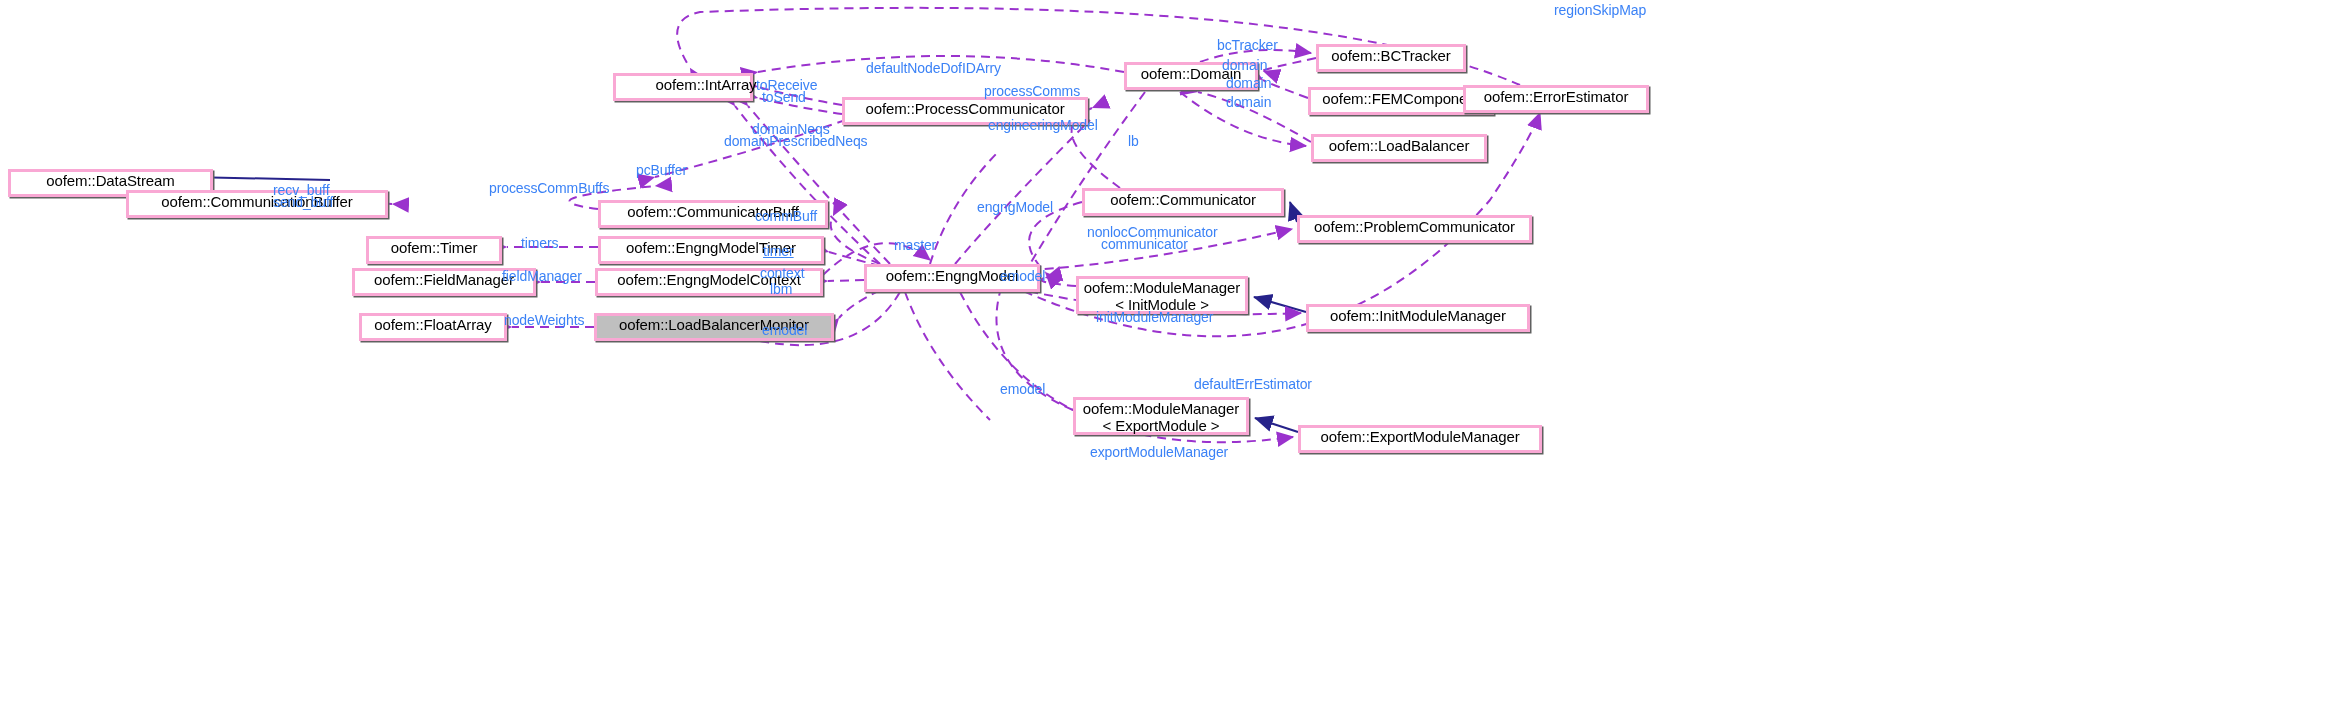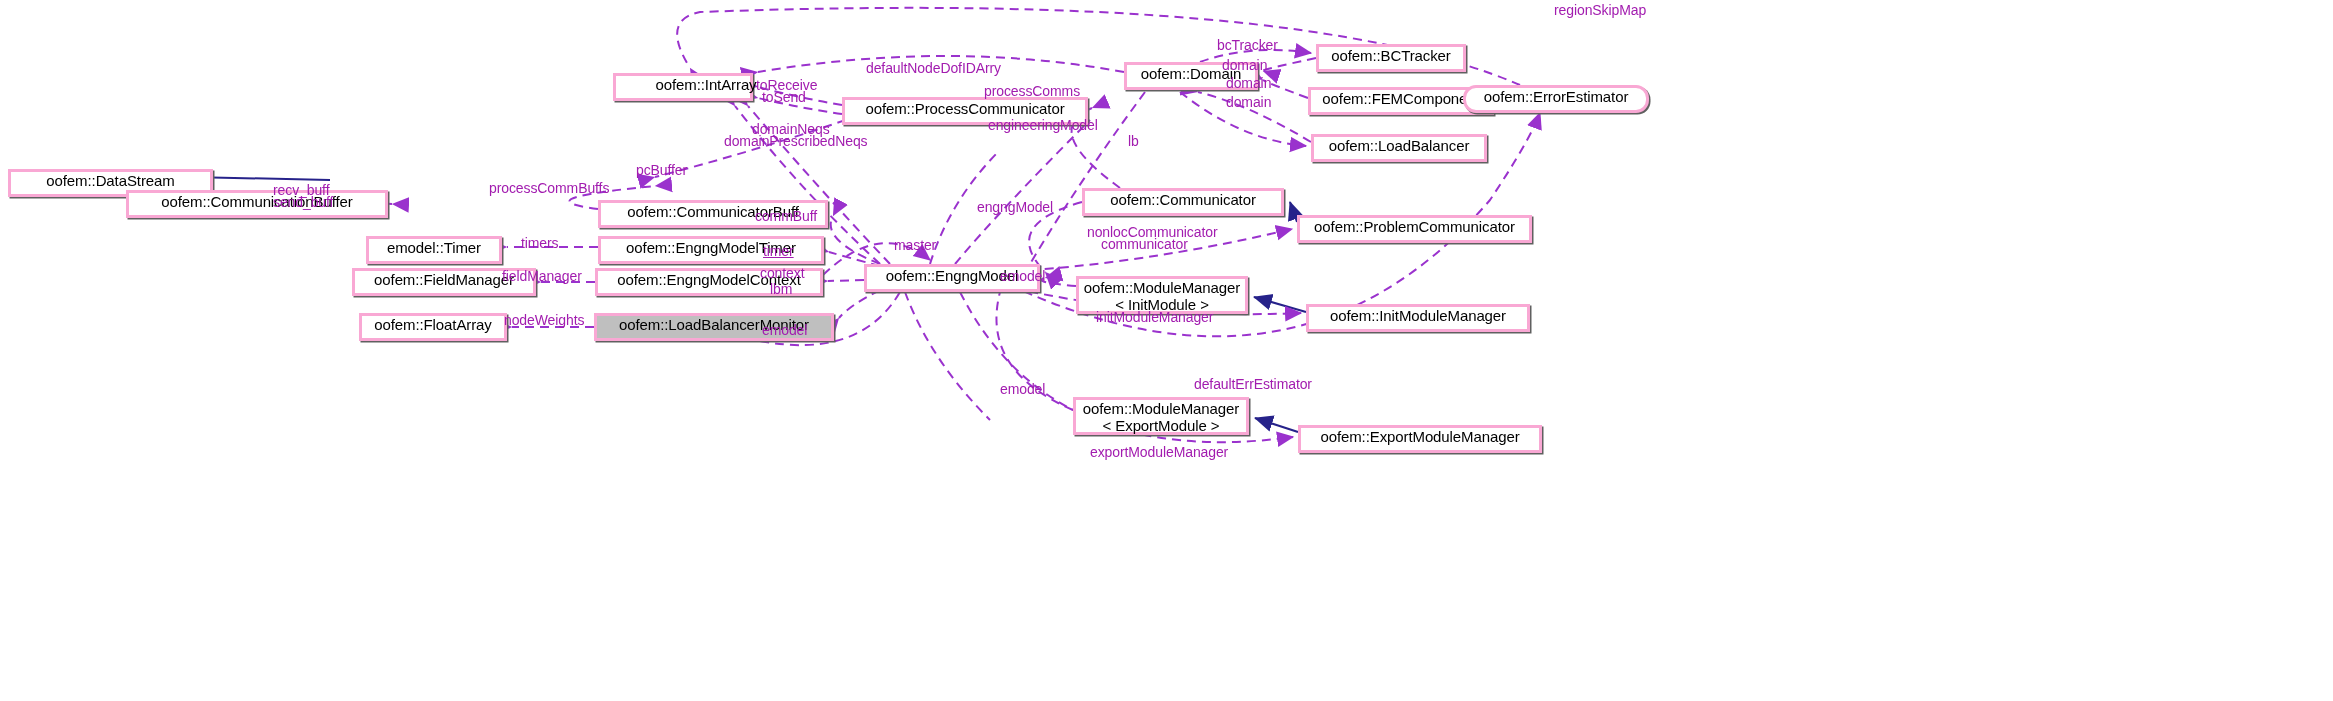--- a/index.html
+++ b/index.html
@@ -46,21 +46,21 @@
   .node.highlight {
     background: #bfbfbf;
   }
   .node .lbl2 {
     display: block;
   }
   .edge-label {
     position: absolute;
     font-size: 14px;
     line-height: 16px;
-    color: #a21caf;
+    color: #3b82f6;
     white-space: nowrap;
     text-align: right;
     letter-spacing: -0.1px;
   }
 </style>
 </head>
 <body>
 
 <div id="diagram">
 
@@ -165,21 +165,21 @@
   <div class="node" style="left:8px;top:169px;width:205px;height:28px;">
     <span>oofem::DataStream</span>
   </div>
   <div class="node" style="left:126px;top:190px;width:262px;height:28px;">
     <span>oofem::CommunicationBuffer</span>
   </div>
   <div class="node" style="left:598px;top:200px;width:230px;height:28px;">
     <span>oofem::CommunicatorBuff</span>
   </div>
   <div class="node" style="left:366px;top:236px;width:136px;height:28px;">
-    <span>emodel::Timer</span>
+    <span>oofem::Timer</span>
   </div>
   <div class="node" style="left:598px;top:236px;width:226px;height:28px;">
     <span>oofem::EngngModelTimer</span>
   </div>
   <div class="node" style="left:352px;top:268px;width:184px;height:28px;">
     <span>oofem::FieldManager</span>
   </div>
   <div class="node" style="left:595px;top:268px;width:228px;height:28px;">
     <span>oofem::EngngModelContext</span>
   </div>
@@ -200,21 +200,21 @@
   </div>
   <div class="node" style="left:1124px;top:62px;width:134px;height:28px;">
     <span>oofem::Domain</span>
   </div>
   <div class="node" style="left:1316px;top:44px;width:150px;height:28px;">
     <span>oofem::BCTracker</span>
   </div>
   <div class="node" style="left:1308px;top:87px;width:186px;height:28px;">
     <span>oofem::FEMComponent</span>
   </div>
-  <div class="node" style="left:1463px;top:85px;width:186px;height:28px;border-radius:13px;">
+  <div class="node" style="left:1463px;top:85px;width:186px;height:28px;">
     <span>oofem::ErrorEstimator</span>
   </div>
   <div class="node" style="left:1311px;top:134px;width:176px;height:28px;">
     <span>oofem::LoadBalancer</span>
   </div>
   <div class="node" style="left:1082px;top:188px;width:202px;height:28px;">
     <span>oofem::Communicator</span>
   </div>
   <div class="node" style="left:1297px;top:215px;width:235px;height:28px;">
     <span>oofem::ProblemCommunicator</span>

